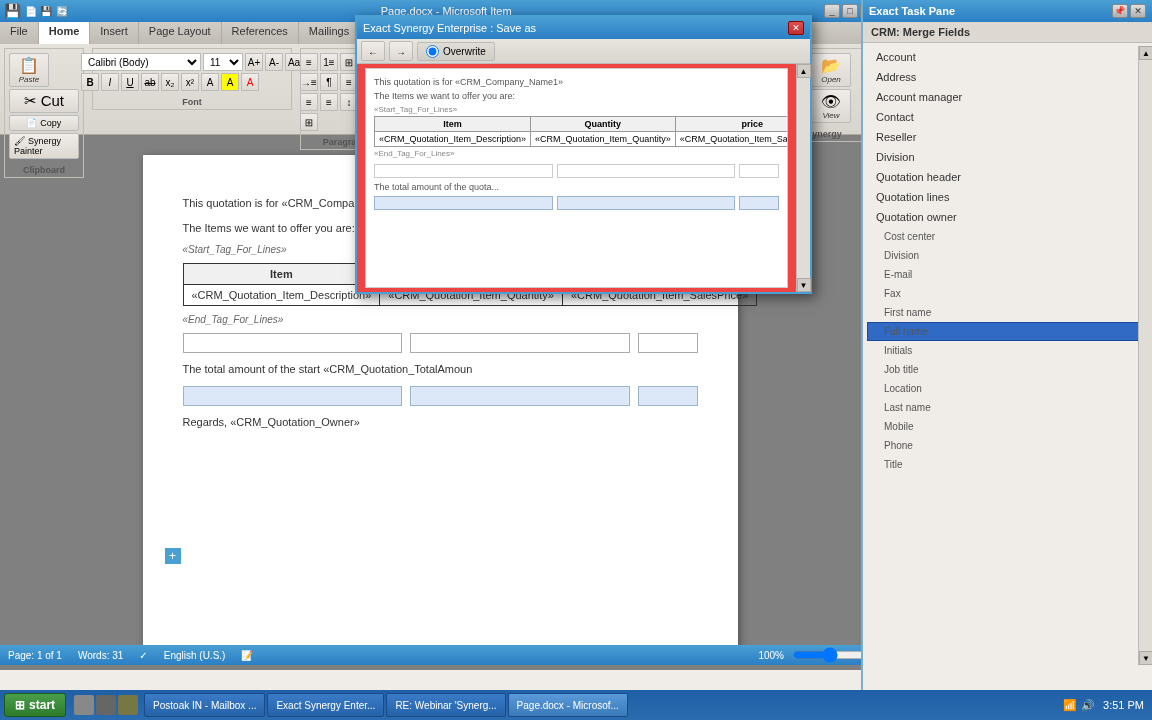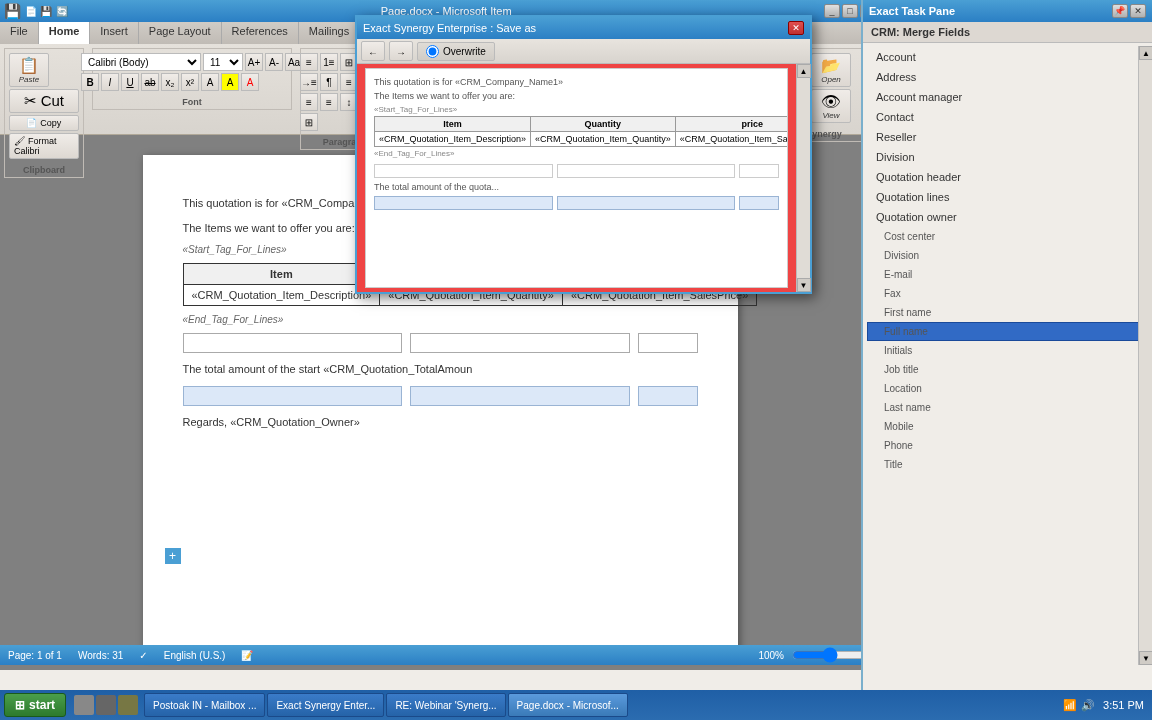--- a/index.html
+++ b/index.html
@@ -132,21 +132,21 @@
 
       <div class="ribbon-group" style="min-width:80px;">
         <div class="ribbon-btns">
           <div class="ribbon-btn">
             <span class="ribbon-icon">📋</span>
             <span class="ribbon-btn-label">Paste</span>
           </div>
           <div style="display:flex;flex-direction:column;gap:2px;">
             <div class="ribbon-btn" style="min-width:30px;font-size:15px;">✂ Cut</div>
             <div class="ribbon-btn" style="min-width:30px;font-size:9px;">📄 Copy</div>
-            <div class="ribbon-btn" style="min-width:30px;font-size:9px;">🖌 Format Calibri</div>
+            <div class="ribbon-btn" style="min-width:30px;font-size:9px;">🖌 Synergy Painter</div>
           </div>
         </div>
         <span class="ribbon-group-label">Clipboard</span>
       </div>
 
       <div class="ribbon-group" style="min-width:200px;">
         <div class="font-group">
           <div class="font-row">
             <select class="font-select" style="width:120px;">
               <option>Calibri (Body)</option>

